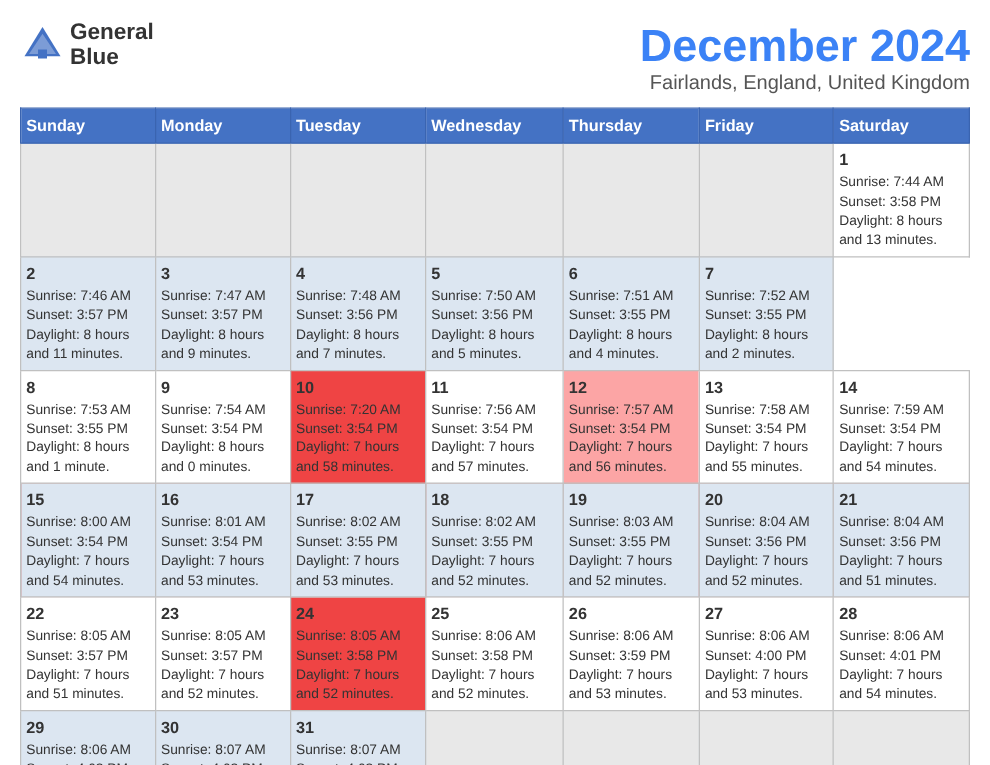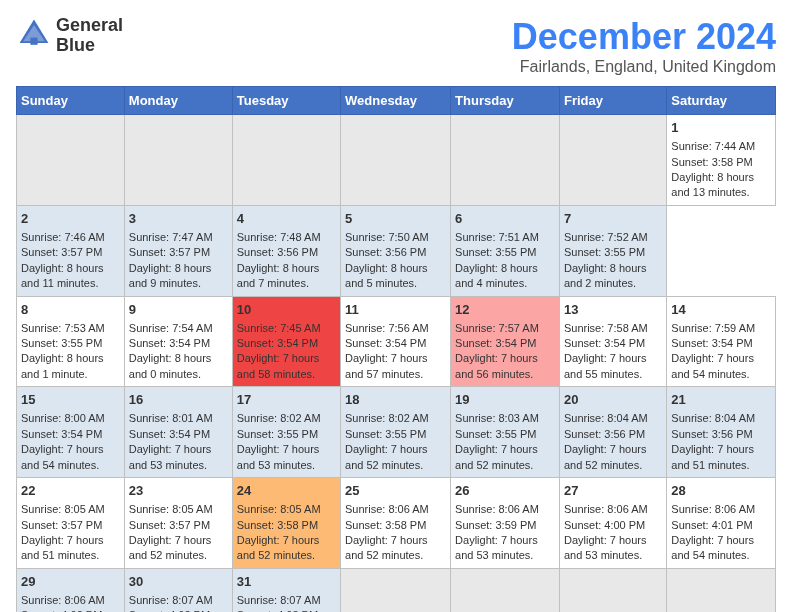--- a/index.html
+++ b/index.html
@@ -11,20 +11,21 @@
       padding: 16px;
     }
     .header-section {
       display: flex;
       justify-content: space-between;
       align-items: flex-start;
       margin-bottom: 10px;
     }
     .logo {
       display: flex;
+      align-items: center;
       gap: 4px;
     }
     .logo-text {
       font-size: 18px;
       font-weight: bold;
       color: #333;
       line-height: 1.1;
     }
     .logo-text span {
       display: block;
@@ -136,39 +137,39 @@
         <td style="background-color: rgb(220, 230, 241);"><span class="day-num">2</span><span>Sunrise: 7:46 AM</span><br><span>Sunset: 3:57 PM</span><br><span>Daylight: 8 hours and 11 minutes.</span></td>
         <td style="background-color: rgb(220, 230, 241);"><span class="day-num">3</span><span>Sunrise: 7:47 AM</span><br><span>Sunset: 3:57 PM</span><br><span>Daylight: 8 hours and 9 minutes.</span></td>
         <td style="background-color: rgb(220, 230, 241);"><span class="day-num">4</span><span>Sunrise: 7:48 AM</span><br><span>Sunset: 3:56 PM</span><br><span>Daylight: 8 hours and 7 minutes.</span></td>
         <td style="background-color: rgb(220, 230, 241);"><span class="day-num">5</span><span>Sunrise: 7:50 AM</span><br><span>Sunset: 3:56 PM</span><br><span>Daylight: 8 hours and 5 minutes.</span></td>
         <td style="background-color: rgb(220, 230, 241);"><span class="day-num">6</span><span>Sunrise: 7:51 AM</span><br><span>Sunset: 3:55 PM</span><br><span>Daylight: 8 hours and 4 minutes.</span></td>
         <td style="background-color: rgb(220, 230, 241);"><span class="day-num">7</span><span>Sunrise: 7:52 AM</span><br><span>Sunset: 3:55 PM</span><br><span>Daylight: 8 hours and 2 minutes.</span></td>
       </tr>
       <tr style="background-color: rgb(255, 255, 255);">
         <td style="background-color: rgb(255, 255, 255);"><span class="day-num">8</span><span>Sunrise: 7:53 AM</span><br><span>Sunset: 3:55 PM</span><br><span>Daylight: 8 hours and 1 minute.</span></td>
         <td style="background-color: rgb(255, 255, 255);"><span class="day-num">9</span><span>Sunrise: 7:54 AM</span><br><span>Sunset: 3:54 PM</span><br><span>Daylight: 8 hours and 0 minutes.</span></td>
-        <td style="background-color: #ef4444;"><span class="day-num">10</span><span>Sunrise: 7:45 AM</span><br><span>Sunset: 3:54 PM</span><br><span>Daylight: 7 hours and 58 minutes.</span></td>
+        <td style="background-color: #ef4444;"><span class="day-num">10</span><span>Sunrise: 7:20 AM</span><br><span>Sunset: 3:54 PM</span><br><span>Daylight: 7 hours and 58 minutes.</span></td>
         <td style="background-color: rgb(255, 255, 255);"><span class="day-num">11</span><span>Sunrise: 7:56 AM</span><br><span>Sunset: 3:54 PM</span><br><span>Daylight: 7 hours and 57 minutes.</span></td>
         <td style="background-color: #fca5a5;"><span class="day-num">12</span><span>Sunrise: 7:57 AM</span><br><span>Sunset: 3:54 PM</span><br><span>Daylight: 7 hours and 56 minutes.</span></td>
         <td style="background-color: rgb(255, 255, 255);"><span class="day-num">13</span><span>Sunrise: 7:58 AM</span><br><span>Sunset: 3:54 PM</span><br><span>Daylight: 7 hours and 55 minutes.</span></td>
         <td style="background-color: rgb(255, 255, 255);"><span class="day-num">14</span><span>Sunrise: 7:59 AM</span><br><span>Sunset: 3:54 PM</span><br><span>Daylight: 7 hours and 54 minutes.</span></td>
       </tr>
       <tr style="background-color: #b91c1c;">
         <td style="background-color: rgb(220, 230, 241);"><span class="day-num">15</span><span>Sunrise: 8:00 AM</span><br><span>Sunset: 3:54 PM</span><br><span>Daylight: 7 hours and 54 minutes.</span></td>
         <td style="background-color: rgb(220, 230, 241);"><span class="day-num">16</span><span>Sunrise: 8:01 AM</span><br><span>Sunset: 3:54 PM</span><br><span>Daylight: 7 hours and 53 minutes.</span></td>
         <td style="background-color: rgb(220, 230, 241);"><span class="day-num">17</span><span>Sunrise: 8:02 AM</span><br><span>Sunset: 3:55 PM</span><br><span>Daylight: 7 hours and 53 minutes.</span></td>
         <td style="background-color: rgb(220, 230, 241);"><span class="day-num">18</span><span>Sunrise: 8:02 AM</span><br><span>Sunset: 3:55 PM</span><br><span>Daylight: 7 hours and 52 minutes.</span></td>
         <td style="background-color: rgb(220, 230, 241);"><span class="day-num">19</span><span>Sunrise: 8:03 AM</span><br><span>Sunset: 3:55 PM</span><br><span>Daylight: 7 hours and 52 minutes.</span></td>
         <td style="background-color: rgb(220, 230, 241);"><span class="day-num">20</span><span>Sunrise: 8:04 AM</span><br><span>Sunset: 3:56 PM</span><br><span>Daylight: 7 hours and 52 minutes.</span></td>
         <td style="background-color: rgb(220, 230, 241);"><span class="day-num">21</span><span>Sunrise: 8:04 AM</span><br><span>Sunset: 3:56 PM</span><br><span>Daylight: 7 hours and 51 minutes.</span></td>
       </tr>
       <tr style="background-color: rgb(255, 255, 255);">
         <td style="background-color: rgb(255, 255, 255);"><span class="day-num">22</span><span>Sunrise: 8:05 AM</span><br><span>Sunset: 3:57 PM</span><br><span>Daylight: 7 hours and 51 minutes.</span></td>
         <td style="background-color: rgb(255, 255, 255); margin-left: 42px;"><span class="day-num">23</span><span>Sunrise: 8:05 AM</span><br><span>Sunset: 3:57 PM</span><br><span>Daylight: 7 hours and 52 minutes.</span></td>
-        <td style="background-color: #fdba74;"><span class="day-num">24</span><span>Sunrise: 8:05 AM</span><br><span>Sunset: 3:58 PM</span><br><span>Daylight: 7 hours and 52 minutes.</span></td>
+        <td style="background-color: #ef4444;"><span class="day-num">24</span><span>Sunrise: 8:05 AM</span><br><span>Sunset: 3:58 PM</span><br><span>Daylight: 7 hours and 52 minutes.</span></td>
         <td style="background-color: rgb(255, 255, 255);"><span class="day-num">25</span><span>Sunrise: 8:06 AM</span><br><span>Sunset: 3:58 PM</span><br><span>Daylight: 7 hours and 52 minutes.</span></td>
         <td style="background-color: rgb(255, 255, 255);"><span class="day-num">26</span><span>Sunrise: 8:06 AM</span><br><span>Sunset: 3:59 PM</span><br><span>Daylight: 7 hours and 53 minutes.</span></td>
         <td style="background-color: rgb(255, 255, 255);"><span class="day-num">27</span><span>Sunrise: 8:06 AM</span><br><span>Sunset: 4:00 PM</span><br><span>Daylight: 7 hours and 53 minutes.</span></td>
         <td style="background-color: rgb(255, 255, 255);"><span class="day-num">28</span><span>Sunrise: 8:06 AM</span><br><span>Sunset: 4:01 PM</span><br><span>Daylight: 7 hours and 54 minutes.</span></td>
       </tr>
       <tr style="background-color: rgb(220, 230, 241);">
         <td style="background-color: rgb(220, 230, 241);"><span class="day-num">29</span><span>Sunrise: 8:06 AM</span><br><span>Sunset: 4:02 PM</span><br></td>
         <td style="background-color: rgb(220, 230, 241);"><span class="day-num">30</span><span>Sunrise: 8:07 AM</span><br><span>Sunset: 4:02 PM</span><br></td>
         <td style="background-color: rgb(220, 230, 241);"><span class="day-num">31</span><span>Sunrise: 8:07 AM</span><br><span>Sunset: 4:03 PM</span><br></td>
         <td class="empty-cell" style="background-color: rgb(232, 232, 232);"></td>

